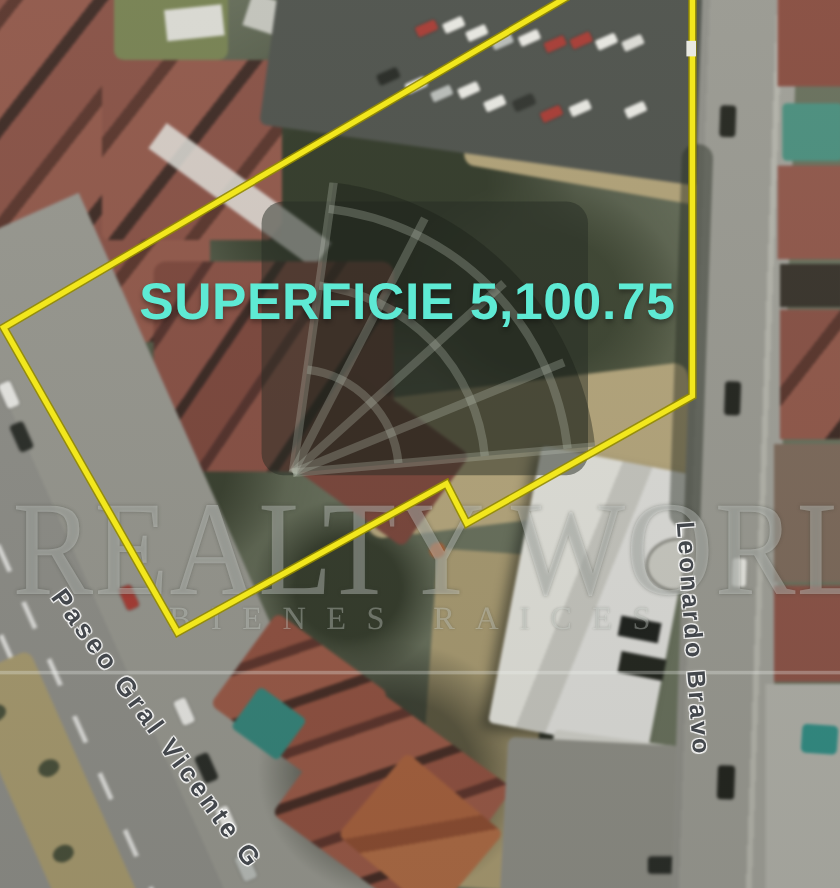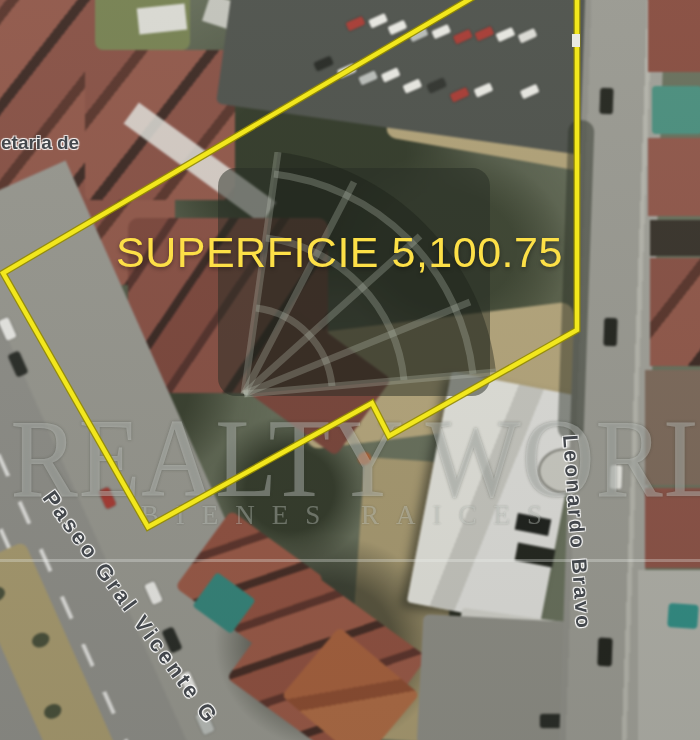--- a/index.html
+++ b/index.html
@@ -29,21 +29,21 @@
   .wm-brand{left:0;top:406px;width:700px;text-align:center;white-space:nowrap;
     font-family:"Liberation Serif",serif;font-size:104px;line-height:1;letter-spacing:1px;
     color:rgba(228,233,228,.34);text-shadow:0 0 3px rgba(55,60,52,.38);
     transform:scale(.97,1.08);z-index:25;}
   .wm-tag{left:0;top:500px;width:700px;text-align:center;white-space:nowrap;
     font-family:"Liberation Serif",serif;font-size:27px;letter-spacing:17px;
     color:rgba(230,235,230,.32);text-shadow:0 0 2px rgba(55,60,52,.3);z-index:25;}
   .wm-line{left:-5px;top:559px;width:710px;height:3px;background:rgba(240,243,240,.30);z-index:25;}
   .boundary-svg{left:0;top:0;z-index:30;}
   .superficie{left:116px;top:228px;white-space:nowrap;z-index:40;
-    font-size:43px;font-weight:400;color:#fde047;letter-spacing:.5px;
+    font-size:43px;font-weight:700;color:#5eead4;letter-spacing:.5px;
     text-shadow:0 2px 4px rgba(0,0,0,.35);}
   .map-label{position:absolute;z-index:40;font-weight:700;color:#43474c;white-space:nowrap;
     text-shadow:1px 1px 0 rgba(255,255,255,.75),-1px -1px 0 rgba(255,255,255,.7),
       1px -1px 0 rgba(255,255,255,.7),-1px 1px 0 rgba(255,255,255,.7),0 0 3px rgba(255,255,255,.55);}
   .poi-label{left:1px;top:132px;font-size:19px;line-height:22px;}
   .street-left{left:58px;top:486px;font-size:22px;letter-spacing:3px;transform:rotate(54deg);transform-origin:0 0;}
   .street-right{left:582px;top:434px;font-size:21px;letter-spacing:2.5px;transform:rotate(86deg);transform-origin:0 0;}
   .gap-mark{left:572px;top:34px;width:8px;height:13px;background:#e9e9e2;z-index:31;}
 </style>
 </head>
@@ -176,19 +176,18 @@
 
   <svg class="p boundary-svg" width="700" height="740" viewBox="0 0 700 740">
     <polyline points="482,-8 3,273 148,527 372,403 389,436 577,330 577,-8" fill="none" stroke="#938b00" stroke-width="7" stroke-linejoin="miter" opacity="0.9"></polyline>
     <polyline points="482,-8 3,273 148,527 372,403 389,436 577,330 577,-8" fill="none" stroke="#f2e71d" stroke-width="4.5" stroke-linejoin="miter"></polyline>
   </svg>
   <div class="p gap-mark"></div>
 
   <div class="p superficie">SUPERFICIE 5,100.75</div>
 
   <div class="map-label poi-label">
-    <div>etaria de</div>
   </div>
 
   <div class="map-label street-left">Paseo Gral Vicente G</div>
   <div class="map-label street-right">Leonardo Bravo</div>
 
 </div>
 
 </body></html>

